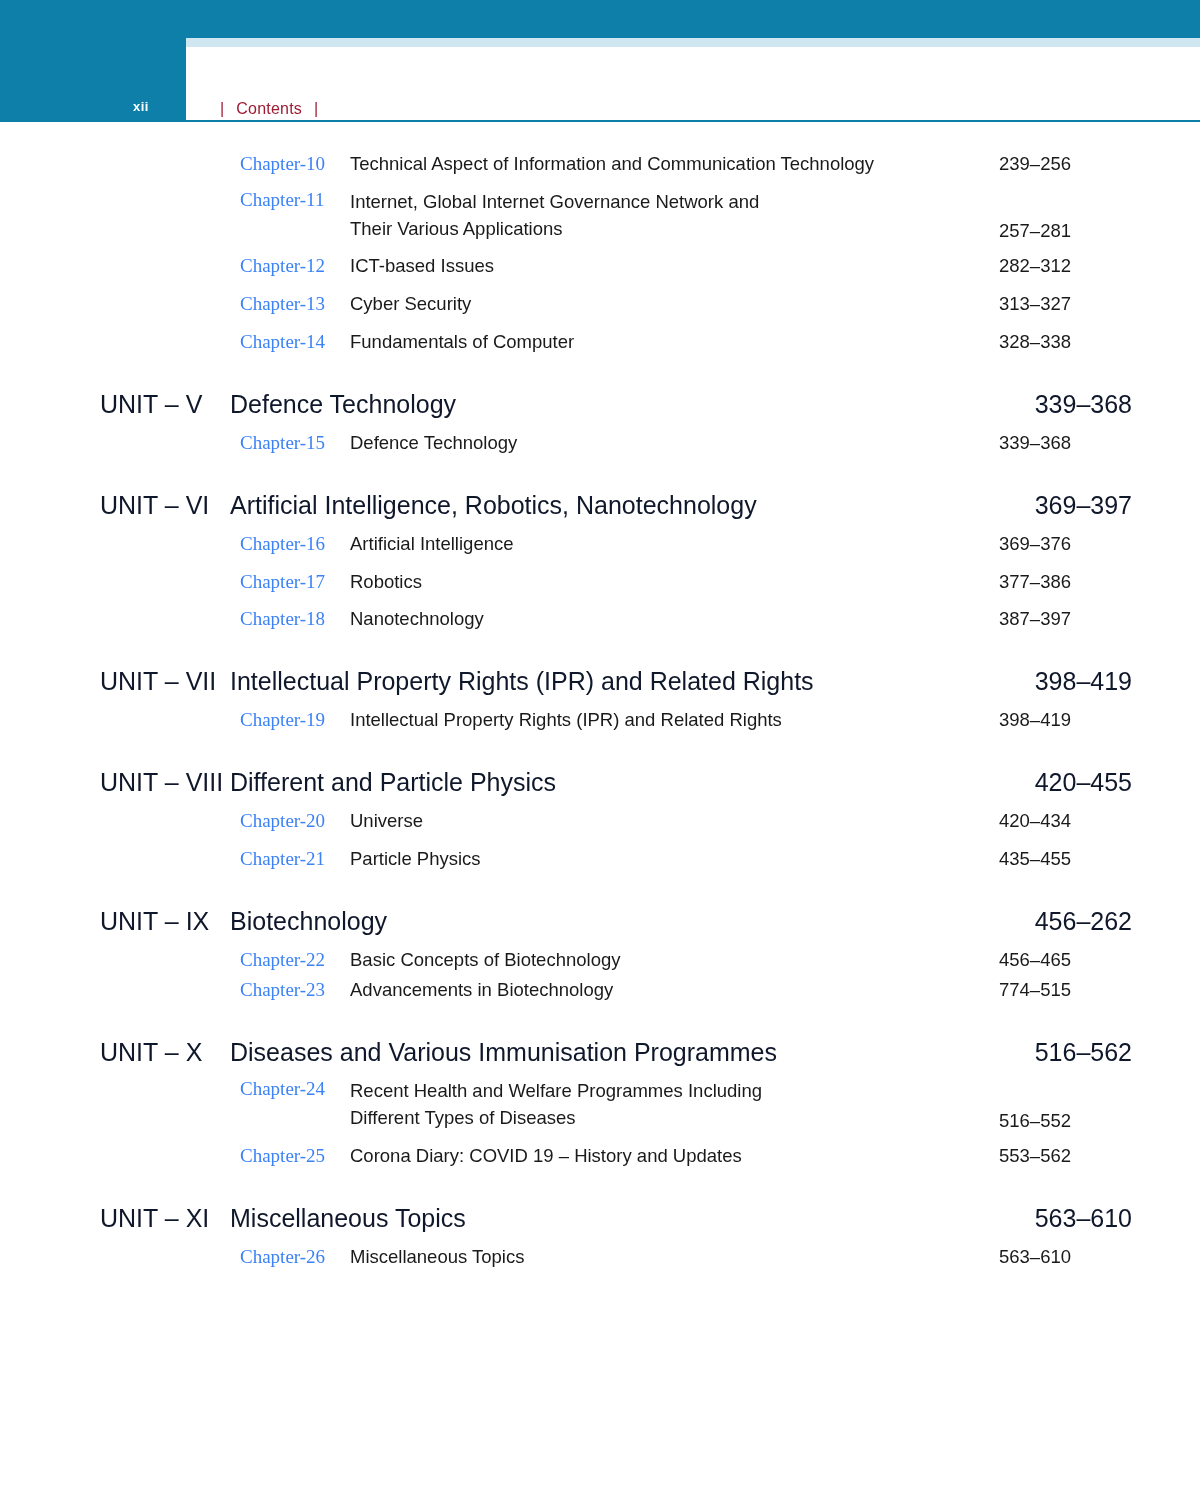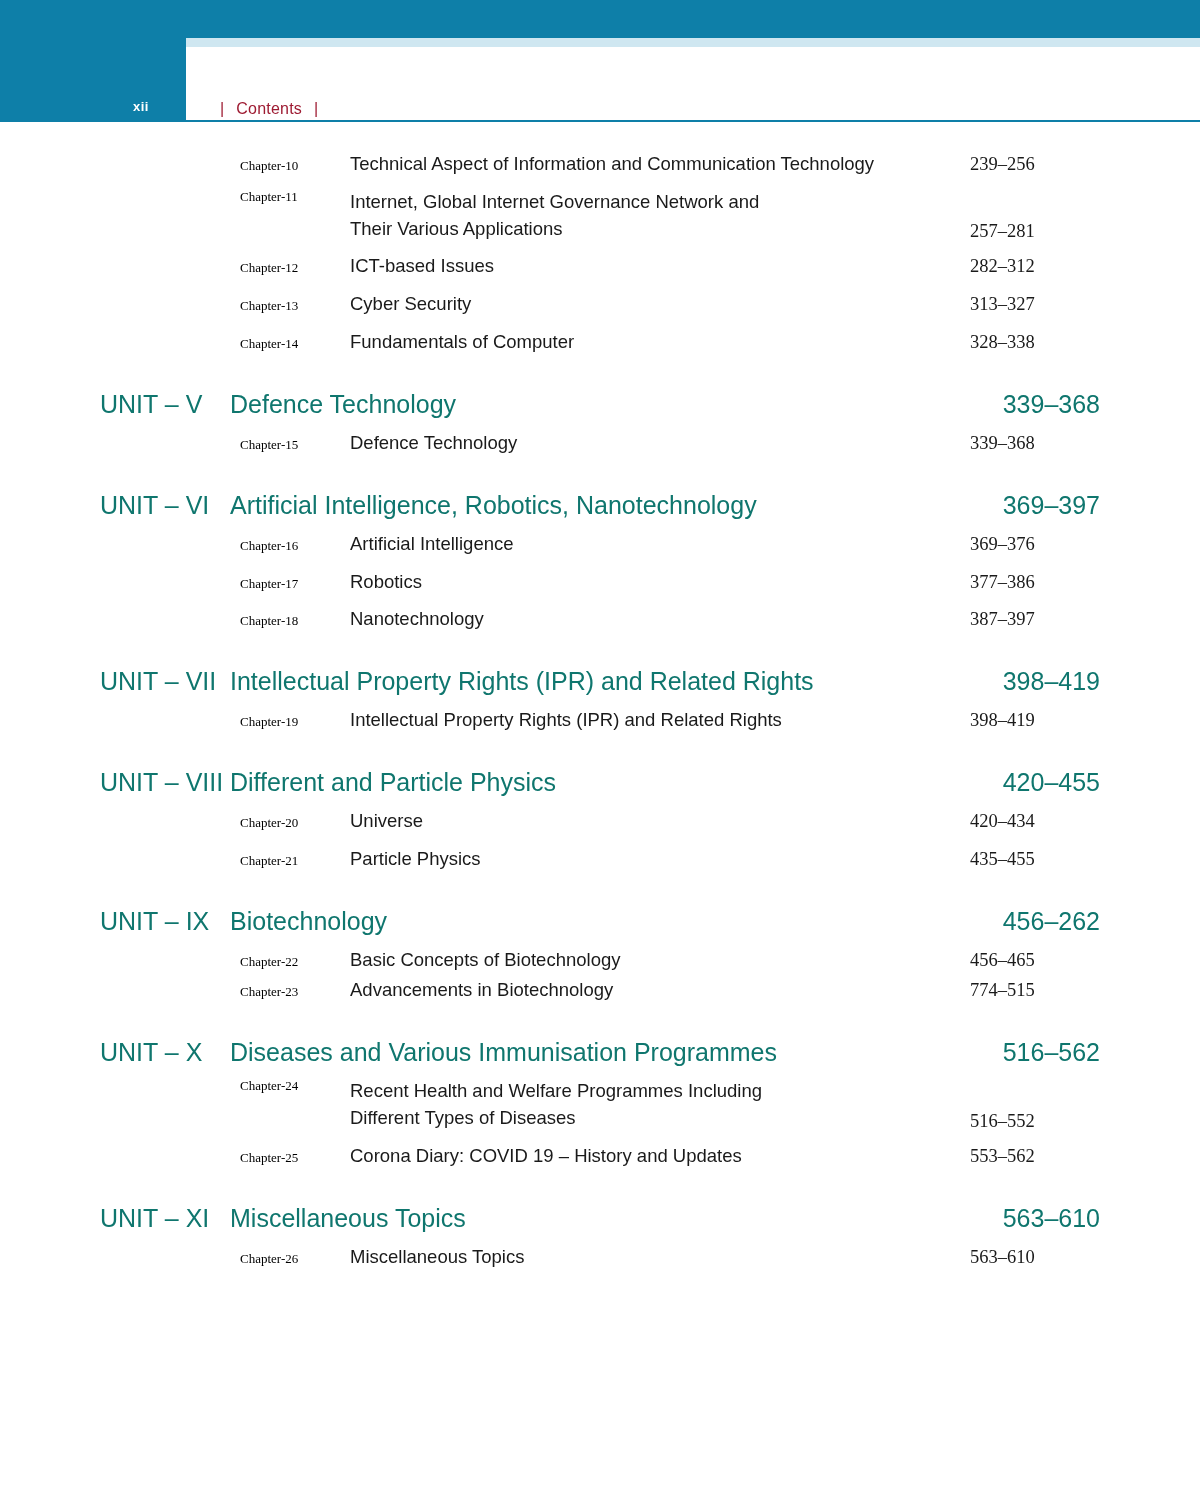--- a/index.html
+++ b/index.html
@@ -77,23 +77,23 @@
   .toc {
     position: absolute;
     top: 140px;
     left: 0;
     width: 1200px;
   }
 
   .unit-row {
     display: flex;
     align-items: center;
-    color: #0f766e;
+    color: #0f172a;
     font-size: 25px;
-    padding: 0 100px 0 100px;
+    padding: 0 68px 0 100px;
     margin-top: 34px;
     margin-bottom: 6px;
   }
   .unit-row .unit-no {
     width: 130px;
     flex: 0 0 130px;
     white-space: nowrap;
   }
   .unit-row .unit-title {
     flex: 1 1 auto;
@@ -110,36 +110,35 @@
     padding: 0 100px 0 240px;
     margin-top: 11px;
     font-size: 18.5px;
     color: #1a1a1a;
   }
   .chapter-row.tight {
     margin-top: 4px;
   }
   .chapter-row .ch-no {
     flex: 0 0 110px;
-    color: #000000;
+    color: #3b82f6;
     font-family: "Liberation Serif", serif;
-    font-size: 13px;
+    font-size: 19px;
     white-space: nowrap;
   }
   .chapter-row .ch-title {
     flex: 1 1 auto;
     line-height: 1.45;
   }
   .chapter-row .ch-pages {
     flex: 0 0 130px;
-    text-align: left;
+    text-align: center;
     white-space: nowrap;
     font-size: 18.5px;
     color: #1a1a1a;
-    font-family: Liberation Serif, serif;
   }
   .ch-title .line2 {
     display: block;
   }
   .chapter-row.two-line {
     align-items: flex-end;
   }
   .chapter-row.two-line .ch-no {
     align-self: flex-start;
   }

